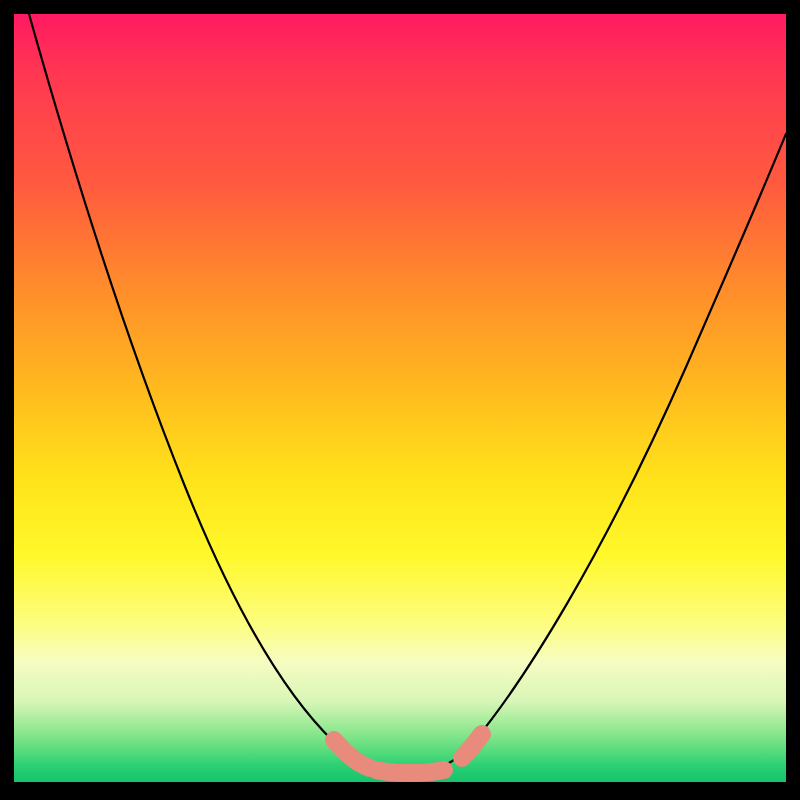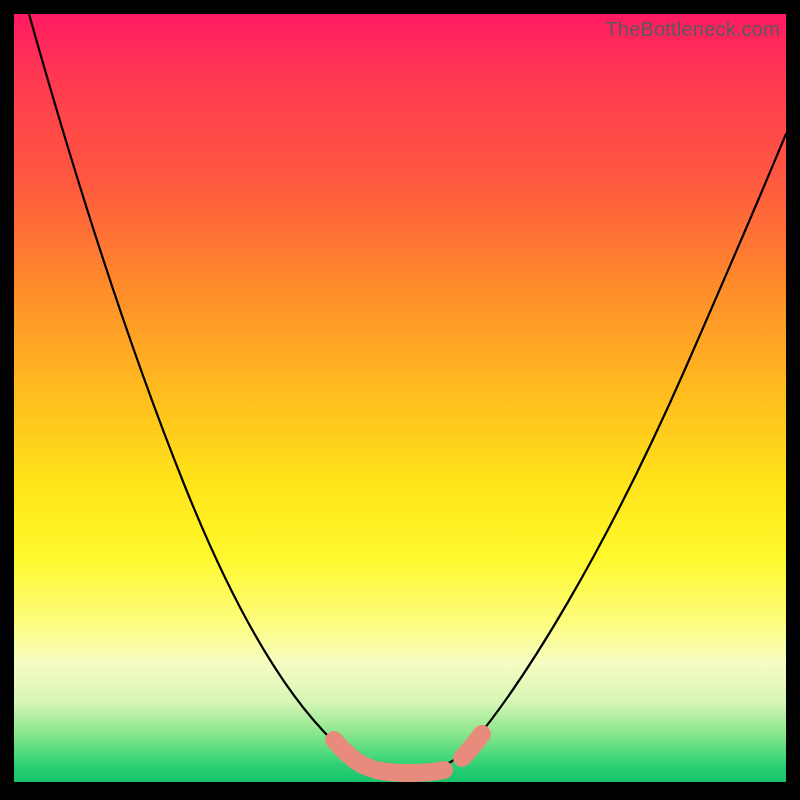--- a/index.html
+++ b/index.html
@@ -87,14 +87,13 @@
                C 710 266, 745 185, 772 120" fill="none" stroke="#000000" stroke-width="2.2" stroke-linecap="round"></path>
 
       <g stroke="#e88b7d" stroke-width="18" stroke-linecap="round" fill="none">
         <path d="M 320 726 C 332 740, 344 750, 356 754"></path>
         <path d="M 362 756 C 380 760, 410 760, 430 756"></path>
         <path d="M 448 744 C 456 736, 462 728, 468 720"></path>
       </g>
     </svg>
   </div>
 
-  <div class="watermark">TheBottleneck.com</div>
 </div>
 
 </body></html>

